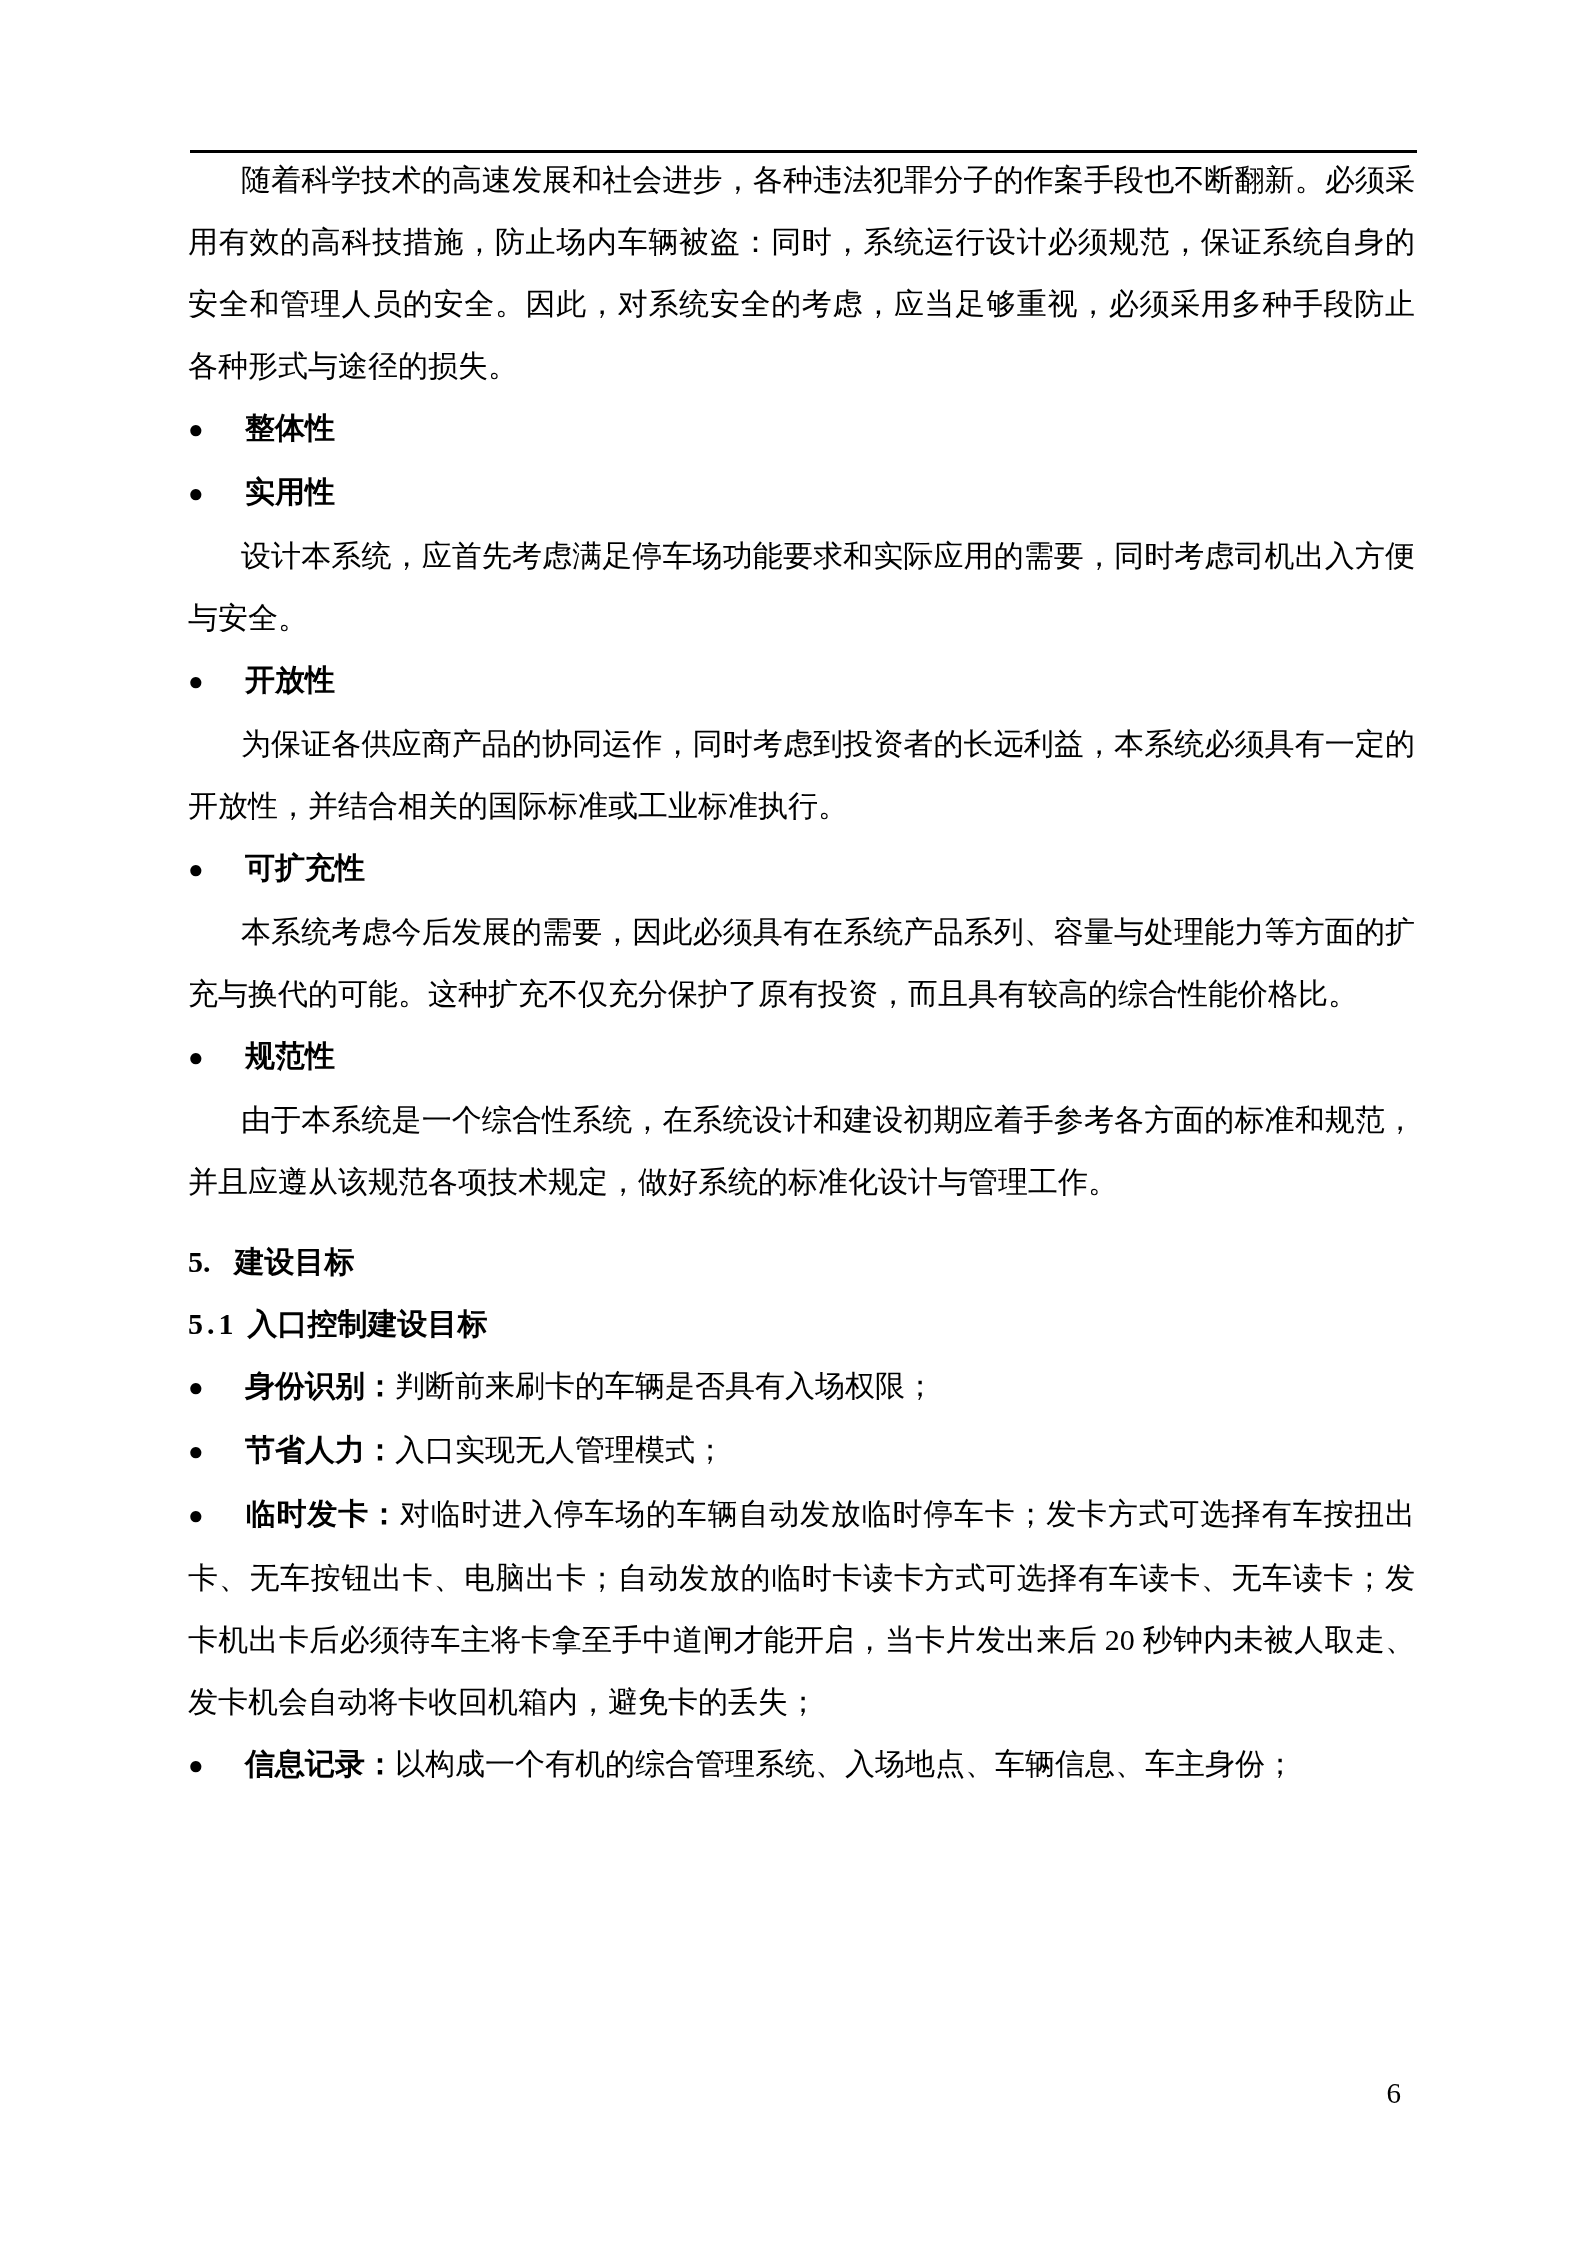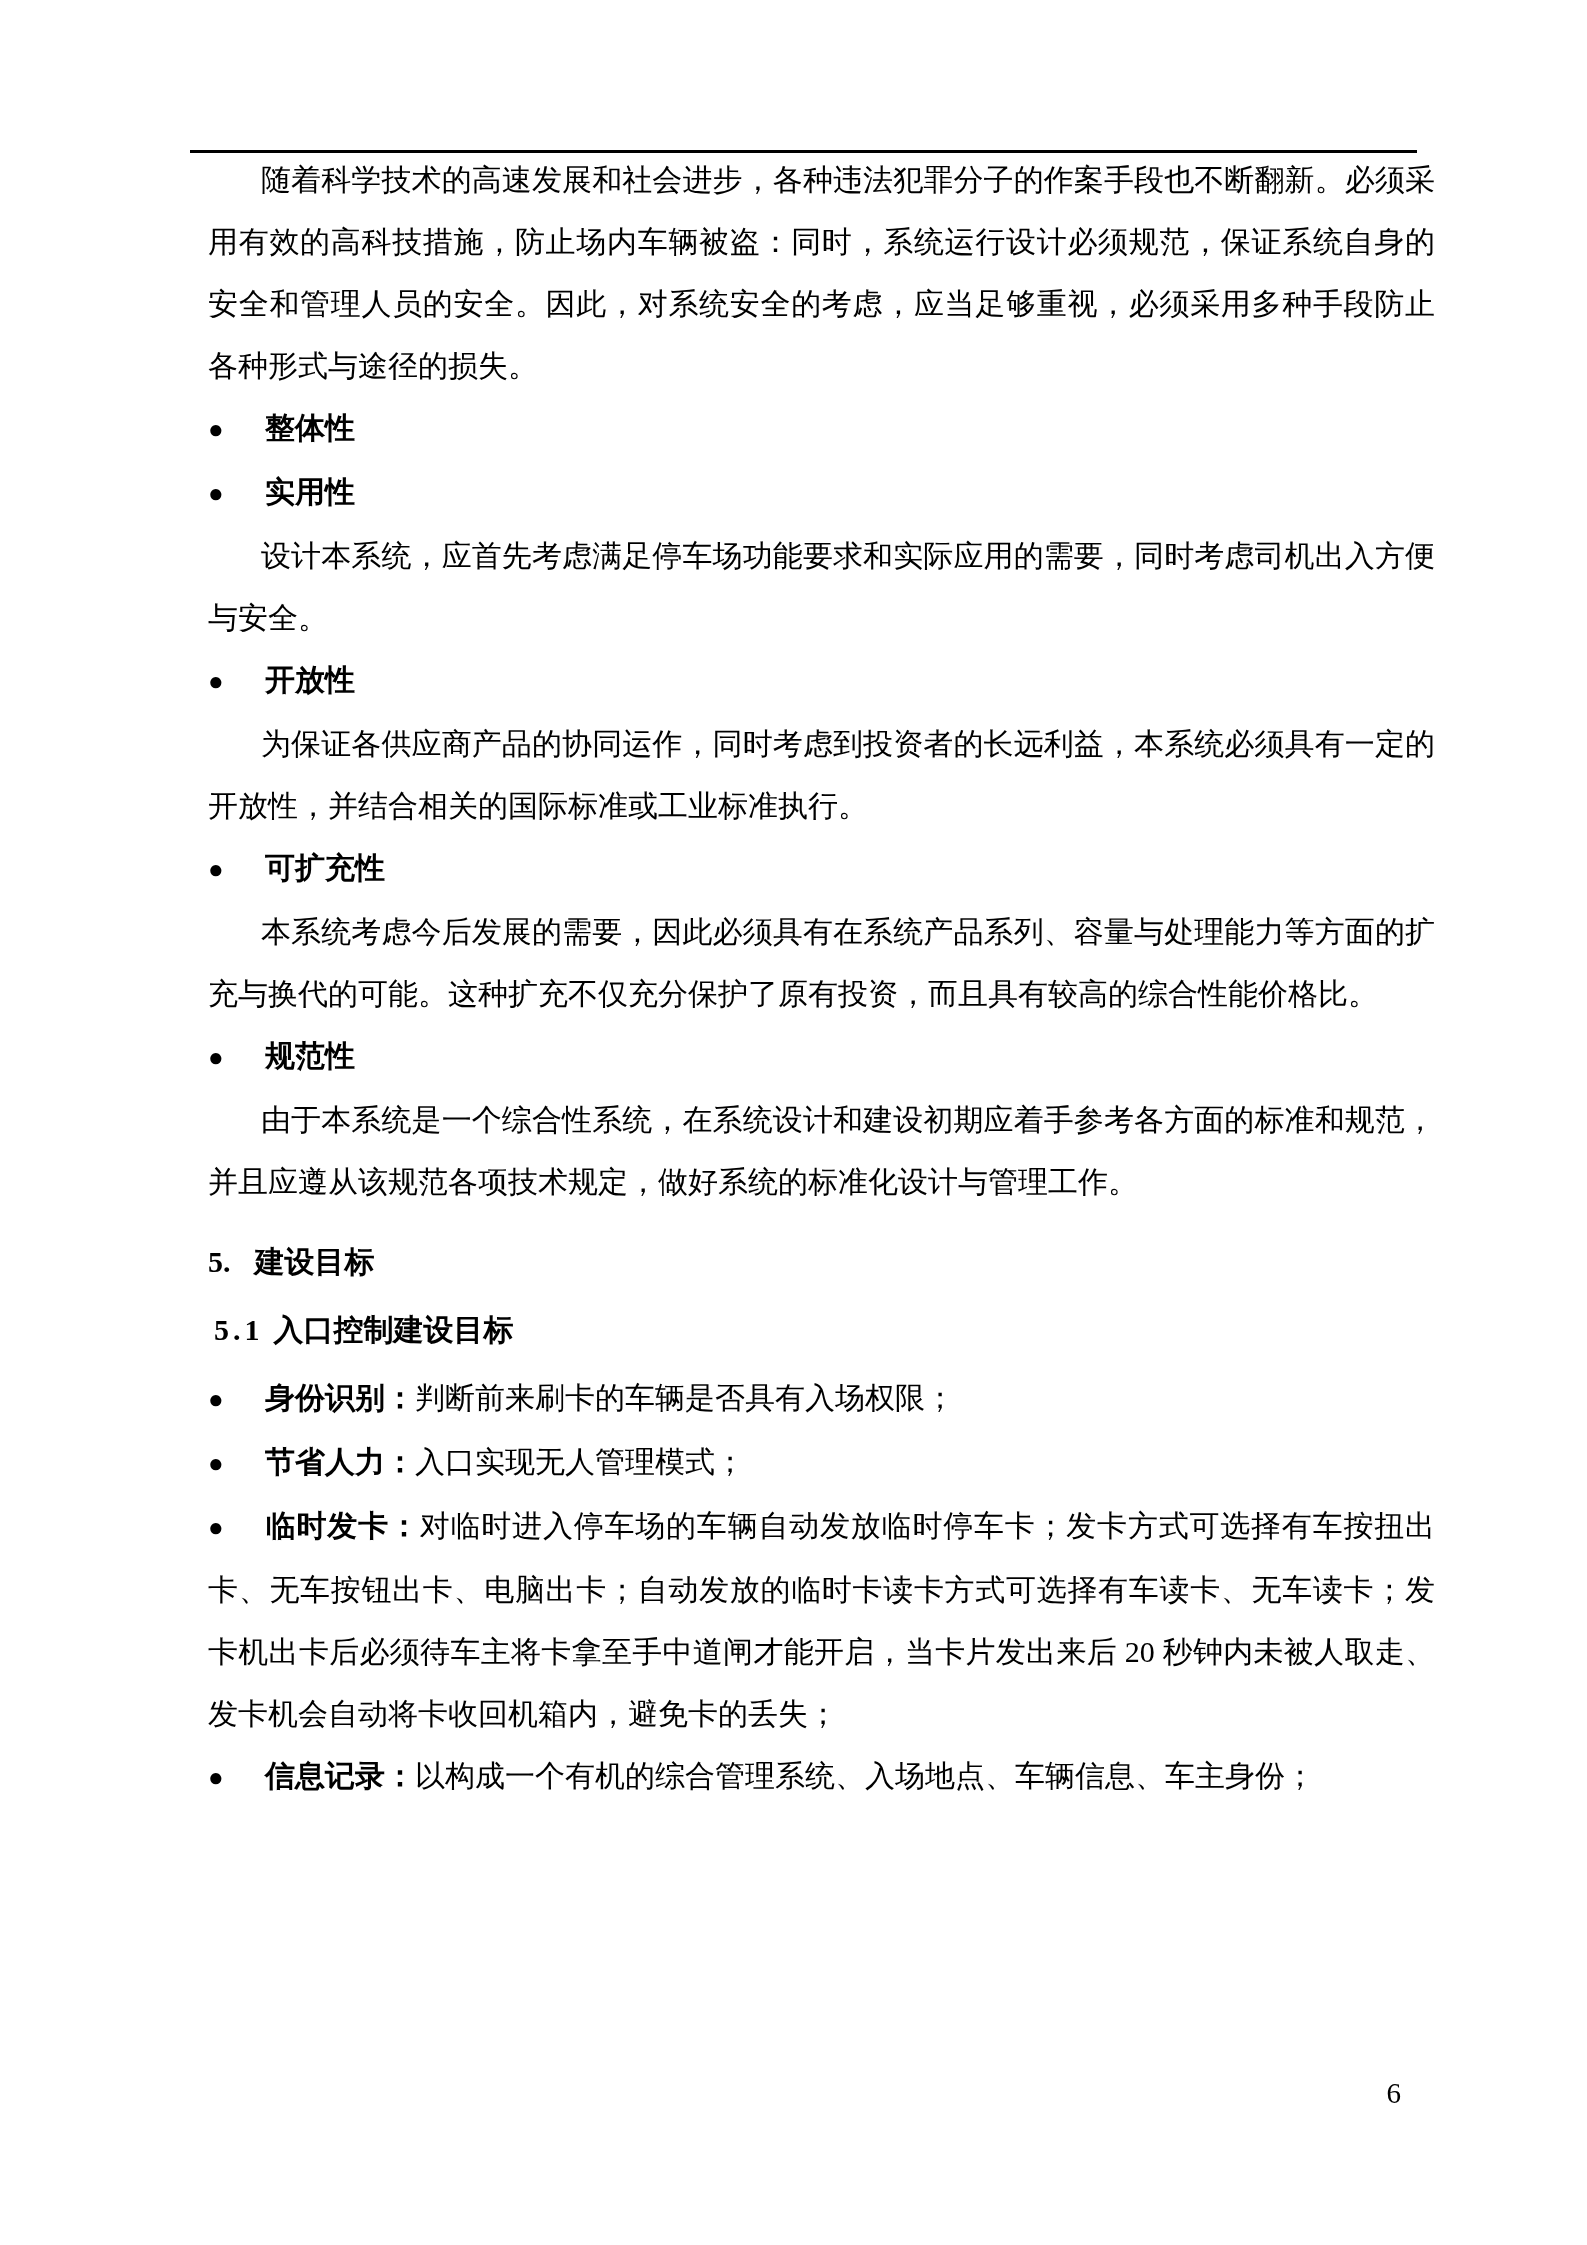--- a/index.html
+++ b/index.html
@@ -19,21 +19,21 @@
   .header-rule {
     position: absolute;
     left: 190px;
     top: 150px;
     width: 1227px;
     height: 3px;
     background: #000000;
   }
   .content {
     position: absolute;
-    left: 208px;
+    left: 188px;
     top: 149px;
     width: 1227px;
     font-size: 30px;
     line-height: 62px;
     text-align: justify;
     text-justify: inter-ideograph;
   }
   .para {
     margin: 0;
     text-indent: 53px;
@@ -56,21 +56,21 @@
   .section-heading {
     margin: 18px 0 0 0;
     font-weight: 700;
   }
   .section-number {
     display: inline-block;
     margin-right: 24px;
     font-weight: 700;
   }
   .subsection-heading {
-    margin: 6px;
+    margin: 0;
     font-weight: 700;
   }
   .subsection-number {
     display: inline-block;
     margin-right: 10px;
     letter-spacing: 4px;
     font-weight: 700;
   }
   .page-number {
     position: absolute;

